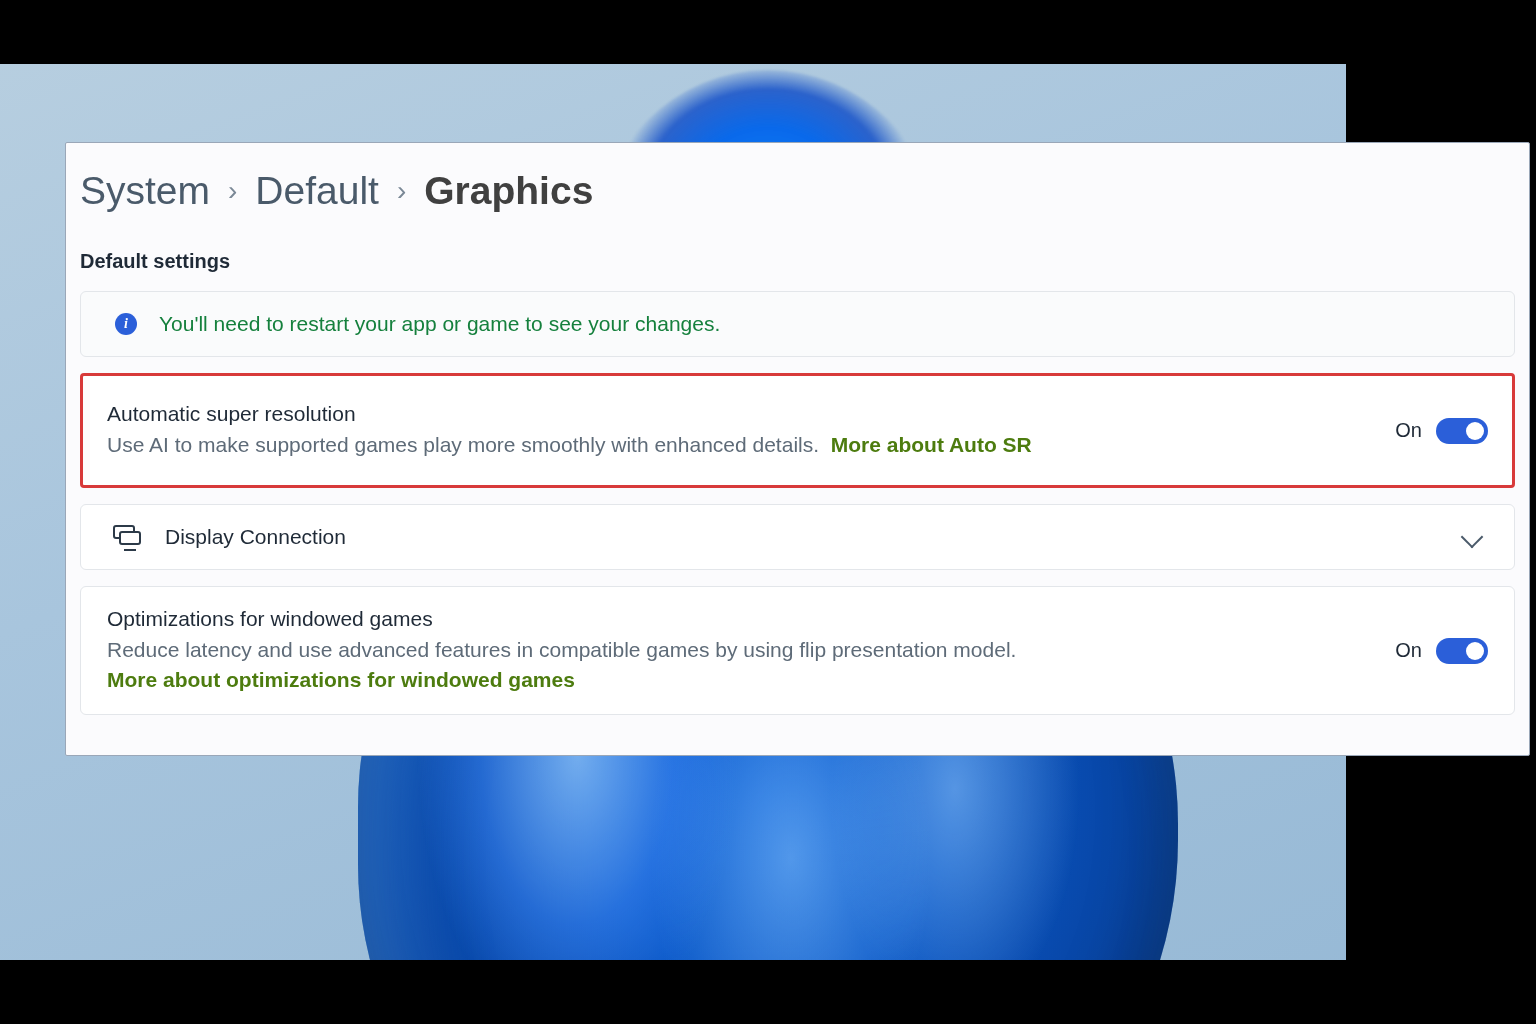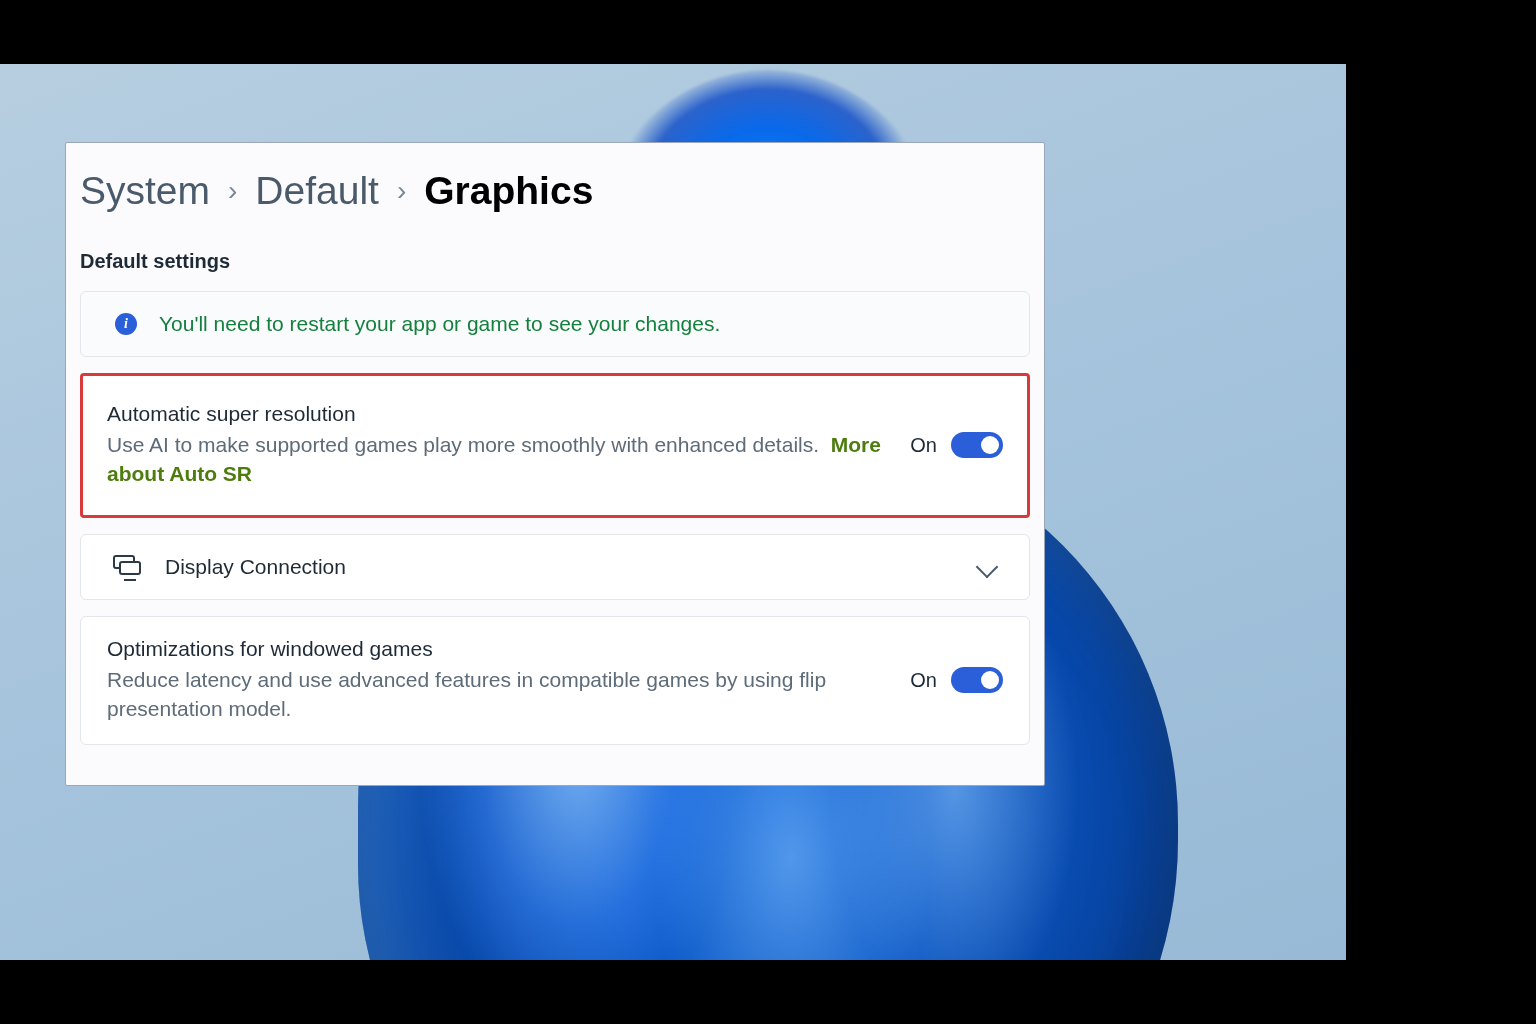--- a/index.html
+++ b/index.html
@@ -57,36 +57,36 @@
       position: absolute;
       top: 0; bottom: 0; right: 0;
       width: 190px;
       background: #000;
     }
 
     .panel {
       position: absolute;
       top: 142px;
       left: 65px;
-      width: 980px;
+      width: 1465px;
       background: #fbfbfd;
       border: 1px solid #9aa7b8;
       border-radius: 2px;
       padding: 20px 0 24px 0;
     }
     .breadcrumb {
       display: flex;
       align-items: center;
       gap: 18px;
       padding: 6px 14px 22px 14px;
       font-size: 39px;
       font-weight: 400;
       color: #4a5a6a;
     }
-    .breadcrumb .current { font-weight: 650; color: #000000; }
+    .breadcrumb .current { font-weight: 650; color: #404040; }
     .chev-sep { color: #7a8896; font-size: 28px; }
 
     .section-label {
       font-size: 20px;
       font-weight: 600;
       color: #1f2a37;
       padding: 8px 14px 18px 14px;
       margin-top: 7px;
     }
 
@@ -234,20 +234,21 @@
       <div class="title" style="margin-bottom:0">Display Connection</div>
     </div>
     <div class="chevron"></div>
   </div>
 
   <div class="card">
     <div class="content">
       <div class="title">Optimizations for windowed games</div>
       <div class="desc">
         <span>Reduce latency and use advanced features in compatible games by using flip presentation model.</span><br>
+        <span class="link">More about optimizations for windowed games</span>
       </div>
     </div>
     <div class="toggle-wrap">
       <span class="toggle-label">On</span>
       <div class="toggle">
           <div class="knob"></div>
         </div>
     </div>
   </div>
 

